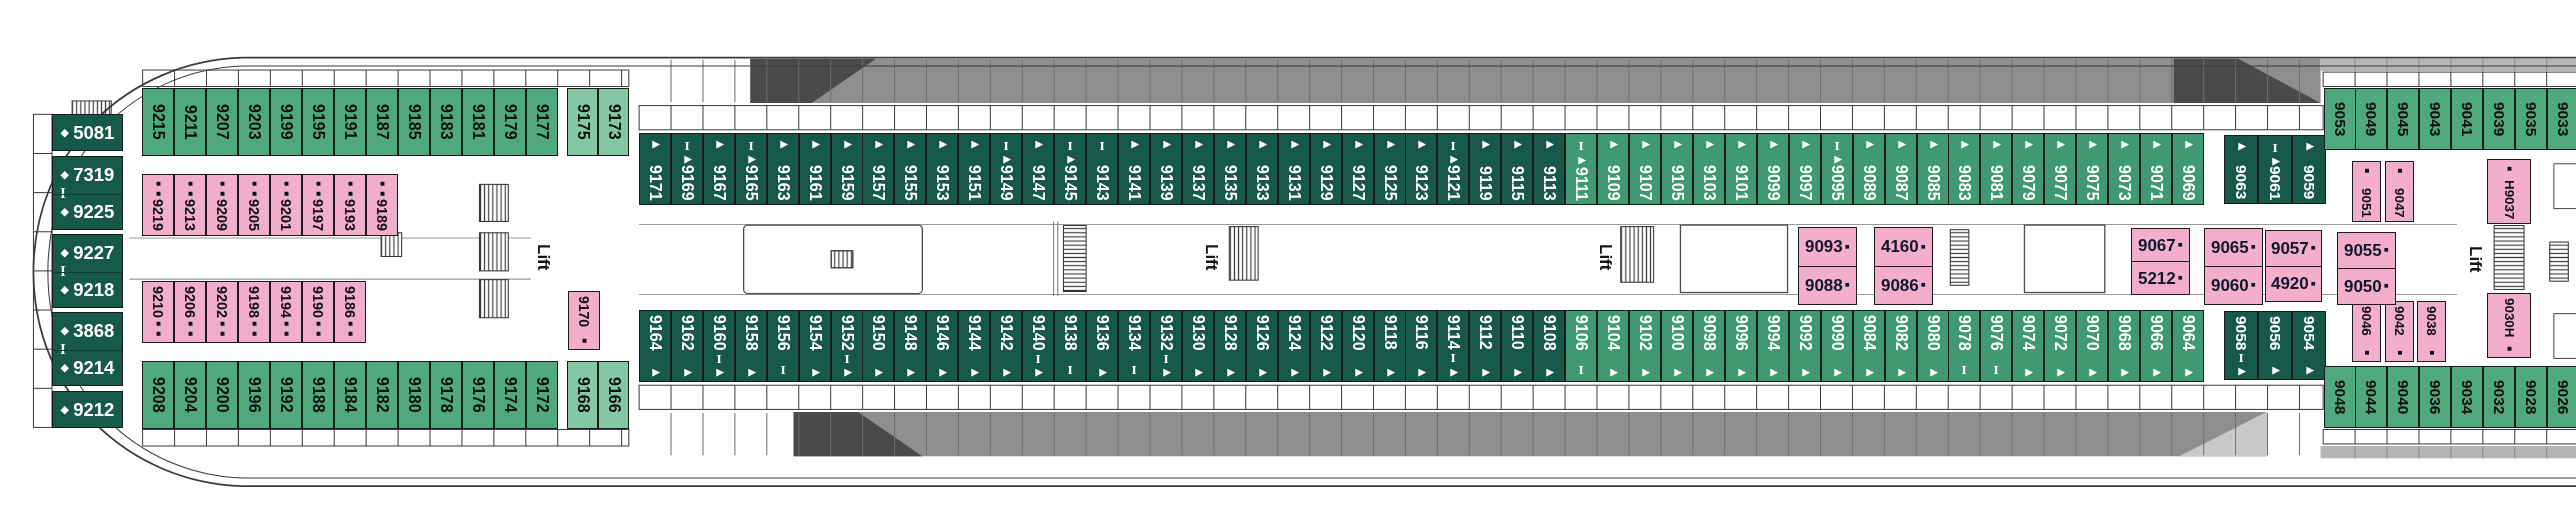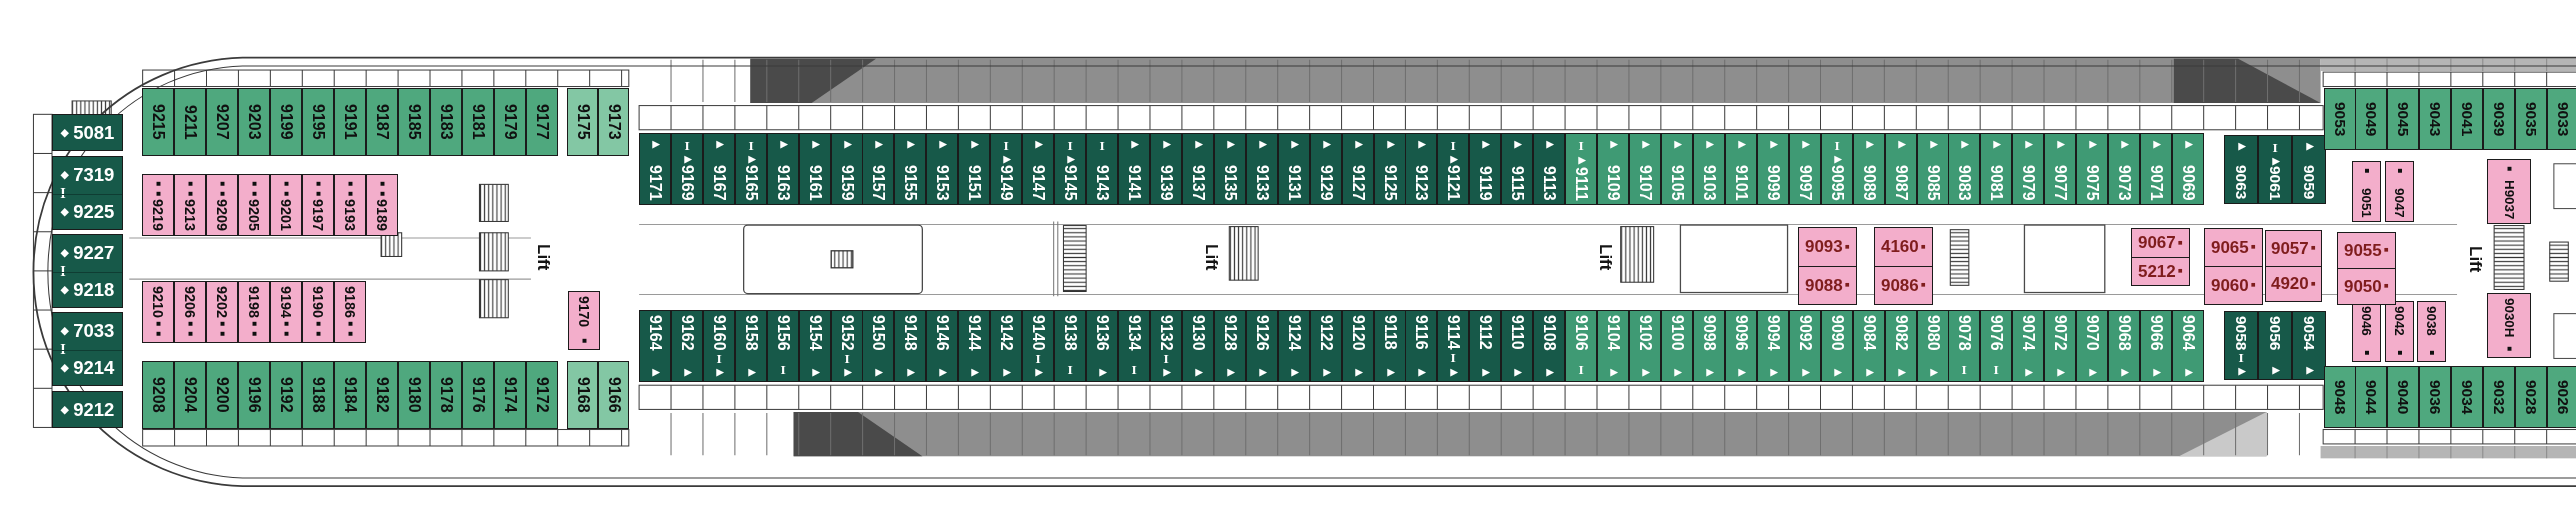--- a/index.html
+++ b/index.html
@@ -13,21 +13,21 @@
   .l{background:#83C7A4;color:#101010;}
   .d{background:#175949;color:#ffffff;}
   .m{background:#3F9A74;color:#ffffff;}
   .p{background:#F3AECB;color:#101010;}
   .num{line-height:1;}
   .up{text-orientation:upright;}
   .tri{font-size:9.3px;line-height:1;}
   .ib{font-family:"Liberation Serif",serif;font-weight:bold;font-size:13.4px;line-height:1;}
   .sq{font-size:8.2px;line-height:1.05;letter-spacing:0.5px;}
   .pairbox{position:absolute;box-sizing:border-box;border:1px solid #1b1b1b;display:flex;flex-direction:column;}
-  .paircell{flex:1;display:flex;align-items:center;justify-content:center;font-weight:bold;font-size:17px;background:#F3AECB;color:#7f1d1d;box-sizing:border-box;}
+  .paircell{flex:1;display:flex;align-items:center;justify-content:center;font-weight:bold;font-size:17px;background:#F3AECB;color:#0f172a;box-sizing:border-box;}
   .paircell+.paircell{border-top:1px solid #1b1b1b;}
   .paircell .sq{font-size:7.7px;margin-left:2.1px;}
   .suitebox{position:absolute;box-sizing:border-box;border:1px solid #1b1b1b;background:#175949;color:#fff;}
   .suitecab{position:absolute;left:0;right:0;display:flex;align-items:center;justify-content:center;gap:4.6px;font-weight:bold;}
   .dia{font-size:10.3px;line-height:1;}
   .suiteI{position:absolute;left:7.2px;font-family:"Liberation Serif",serif;font-weight:bold;font-size:14px;color:#fff;transform:translateY(-50%);line-height:1;}
   .sline{position:absolute;left:0;right:0;height:1px;background:#0f3d33;}
   .lift{position:absolute;writing-mode:vertical-rl;text-orientation:mixed;display:flex;align-items:center;justify-content:center;font-weight:bold;font-size:17px;color:#151515;}
 </style>
 </head>
@@ -1145,21 +1145,21 @@
     <div class="pairbox" style="left: 1874px; top: 227px; width: 59px; height: 78px;">
       <div class="paircell">
         <span class="num">4160</span>
         <span class="sq">■</span>
       </div>
       <div class="paircell">
         <span class="num">9086</span>
         <span class="sq">■</span>
       </div>
     </div>
-    <div class="pairbox" style="left: 2131px; top: 228px; width: 59px; height: 58px;">
+    <div class="pairbox" style="left: 2131px; top: 228px; width: 59px; height: 67px;">
       <div class="paircell">
         <span class="num">9067</span>
         <span class="sq">■</span>
       </div>
       <div class="paircell">
         <span class="num">5212</span>
         <span class="sq">■</span>
       </div>
     </div>
     <div class="pairbox" style="left: 2204px; top: 228px; width: 59px; height: 77px;">
@@ -1219,21 +1219,21 @@
       <div class="suitecab" style="top: 37px; height: 37px; font-size: 18.5px;">
         <span class="dia">◆</span>
         <span class="num">9218</span>
       </div>
       <span class="suiteI" style="top: 37px;">I</span>
       <div class="sline" style="top: 37px;"></div>
     </div>
     <div class="suitebox" style="left: 52px; top: 312px; width: 71px; height: 74px;">
       <div class="suitecab" style="top: 0px; height: 37px; font-size: 18.5px;">
         <span class="dia">◆</span>
-        <span class="num">7033</span>
+        <span class="num">3868</span>
       </div>
       <div class="suitecab" style="top: 37px; height: 37px; font-size: 18.5px;">
         <span class="dia">◆</span>
         <span class="num">9214</span>
       </div>
       <span class="suiteI" style="top: 37px;">I</span>
       <div class="sline" style="top: 37px;"></div>
     </div>
     <div class="suitebox" style="left: 52px; top: 391px; width: 71px; height: 37px;">
       <div class="suitecab" style="top: 0px; height: 37px; font-size: 18.5px;">

